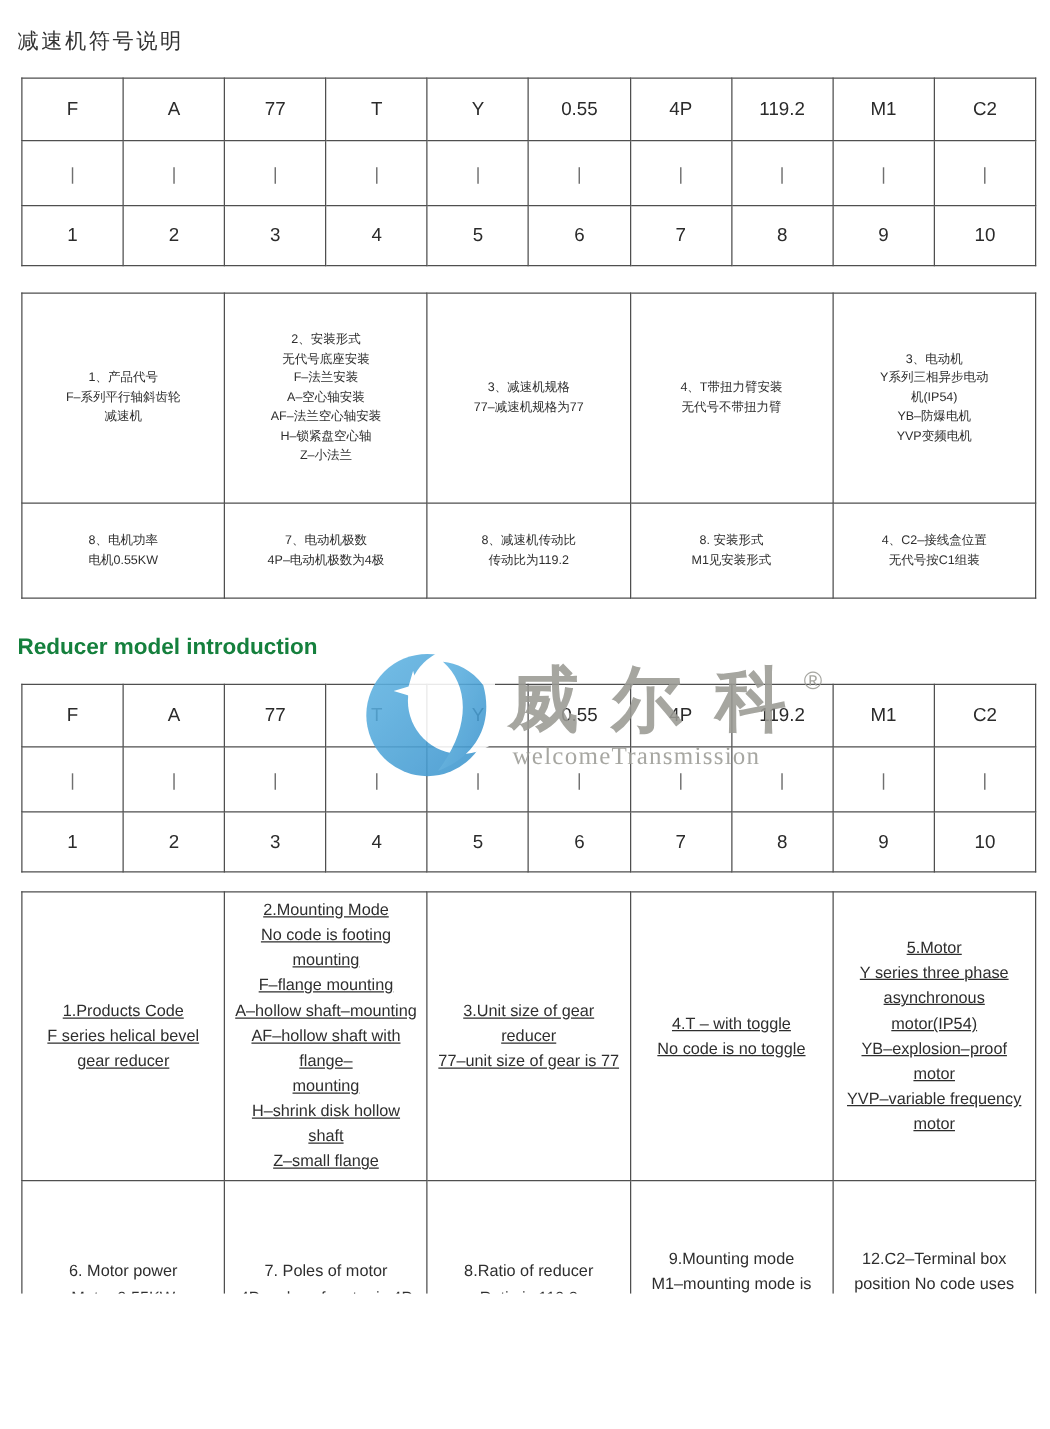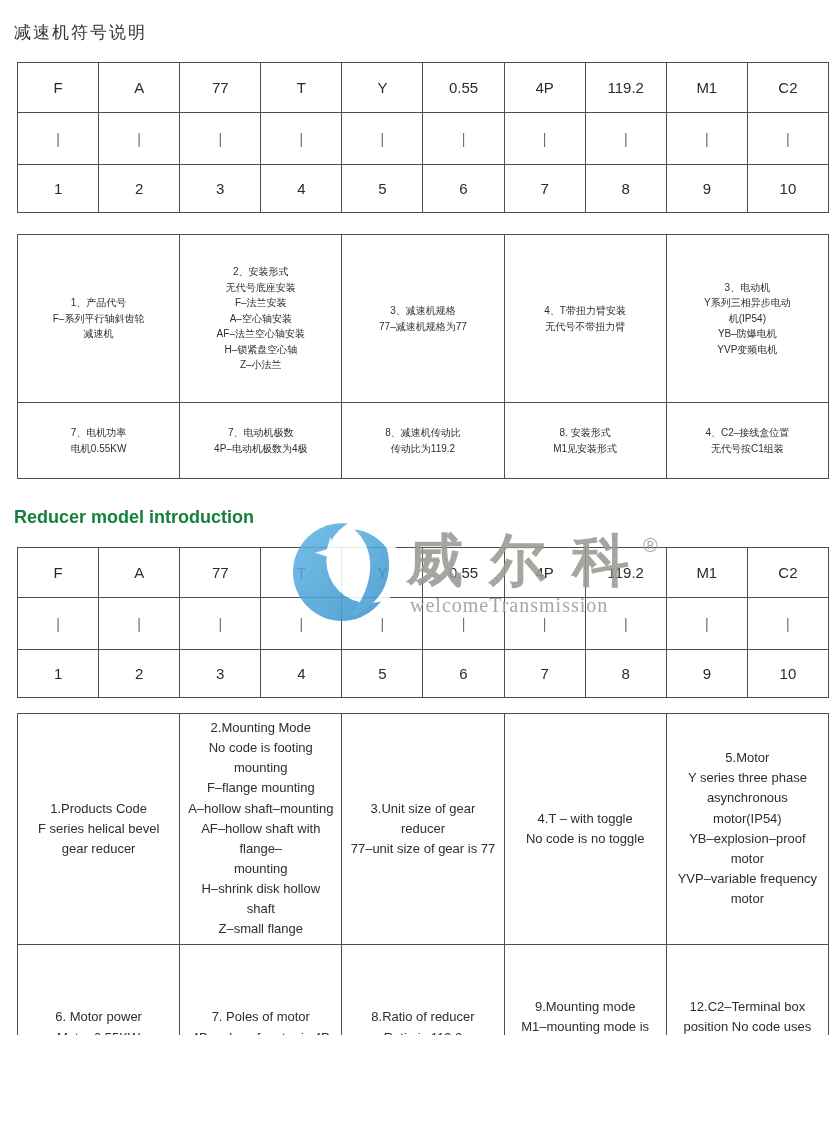--- a/index.html
+++ b/index.html
@@ -21,21 +21,21 @@
   .t-sym  { top:62px; }
   .t-sym2 { top:547px; }
 
   .legend td { line-height:1.55; white-space:pre-line; padding:4px 6px; }
   .t-cn { top:234px; }
   .t-cn td { font-size:10px; }
   .t-cn tr.r1 td { height:168px; }
   .t-cn tr.r2 td { height:76px; }
   .t-en { top:713px; }
   .t-en td { font-size:13px; }
-  .t-en tr.r1 td { height:185px; }
+  .t-en tr.r1 td { height:185px;text-decoration:underline; }
   .t-en tr.r2 td { height:167px; }
 
   .logo { position:absolute; left:292px; top:519px; width:482px; height:112px;
           opacity:.88; pointer-events:none; display:flex; align-items:flex-start; z-index:5; }
   .logo-emblem { width:104px; height:104px; flex:none; }
   .logo-text { position:relative; margin-left:10px; margin-top:12px; }
   .brand-line { position:relative; white-space:nowrap; }
   .brand { font-size:57px; font-weight:bold; color:#9a9a94; letter-spacing:26px; line-height:1.05; }
   .reg { font-size:20px; color:#9a9a94; vertical-align:28px; margin-left:-12px; }
   .tagline { font-family:"Liberation Serif", serif; font-size:20px; color:#9c9c96;
@@ -108,21 +108,21 @@
 77–减速机规格为77</td>
       <td>4、T带扭力臂安装
 无代号不带扭力臂</td>
       <td>3、电动机
 Y系列三相异步电动
 机(IP54)
 YB–防爆电机
 YVP变频电机</td>
     </tr>
     <tr class="r2">
-      <td>7、电机功率
+      <td>8、电机功率
 电机0.55KW</td>
       <td>7、电动机极数
 4P–电动机极数为4极</td>
       <td>8、减速机传动比
 传动比为119.2</td>
       <td>8. 安装形式
 M1见安装形式</td>
       <td>4、C2–接线盒位置
 无代号按C1组装</td>
     </tr>

